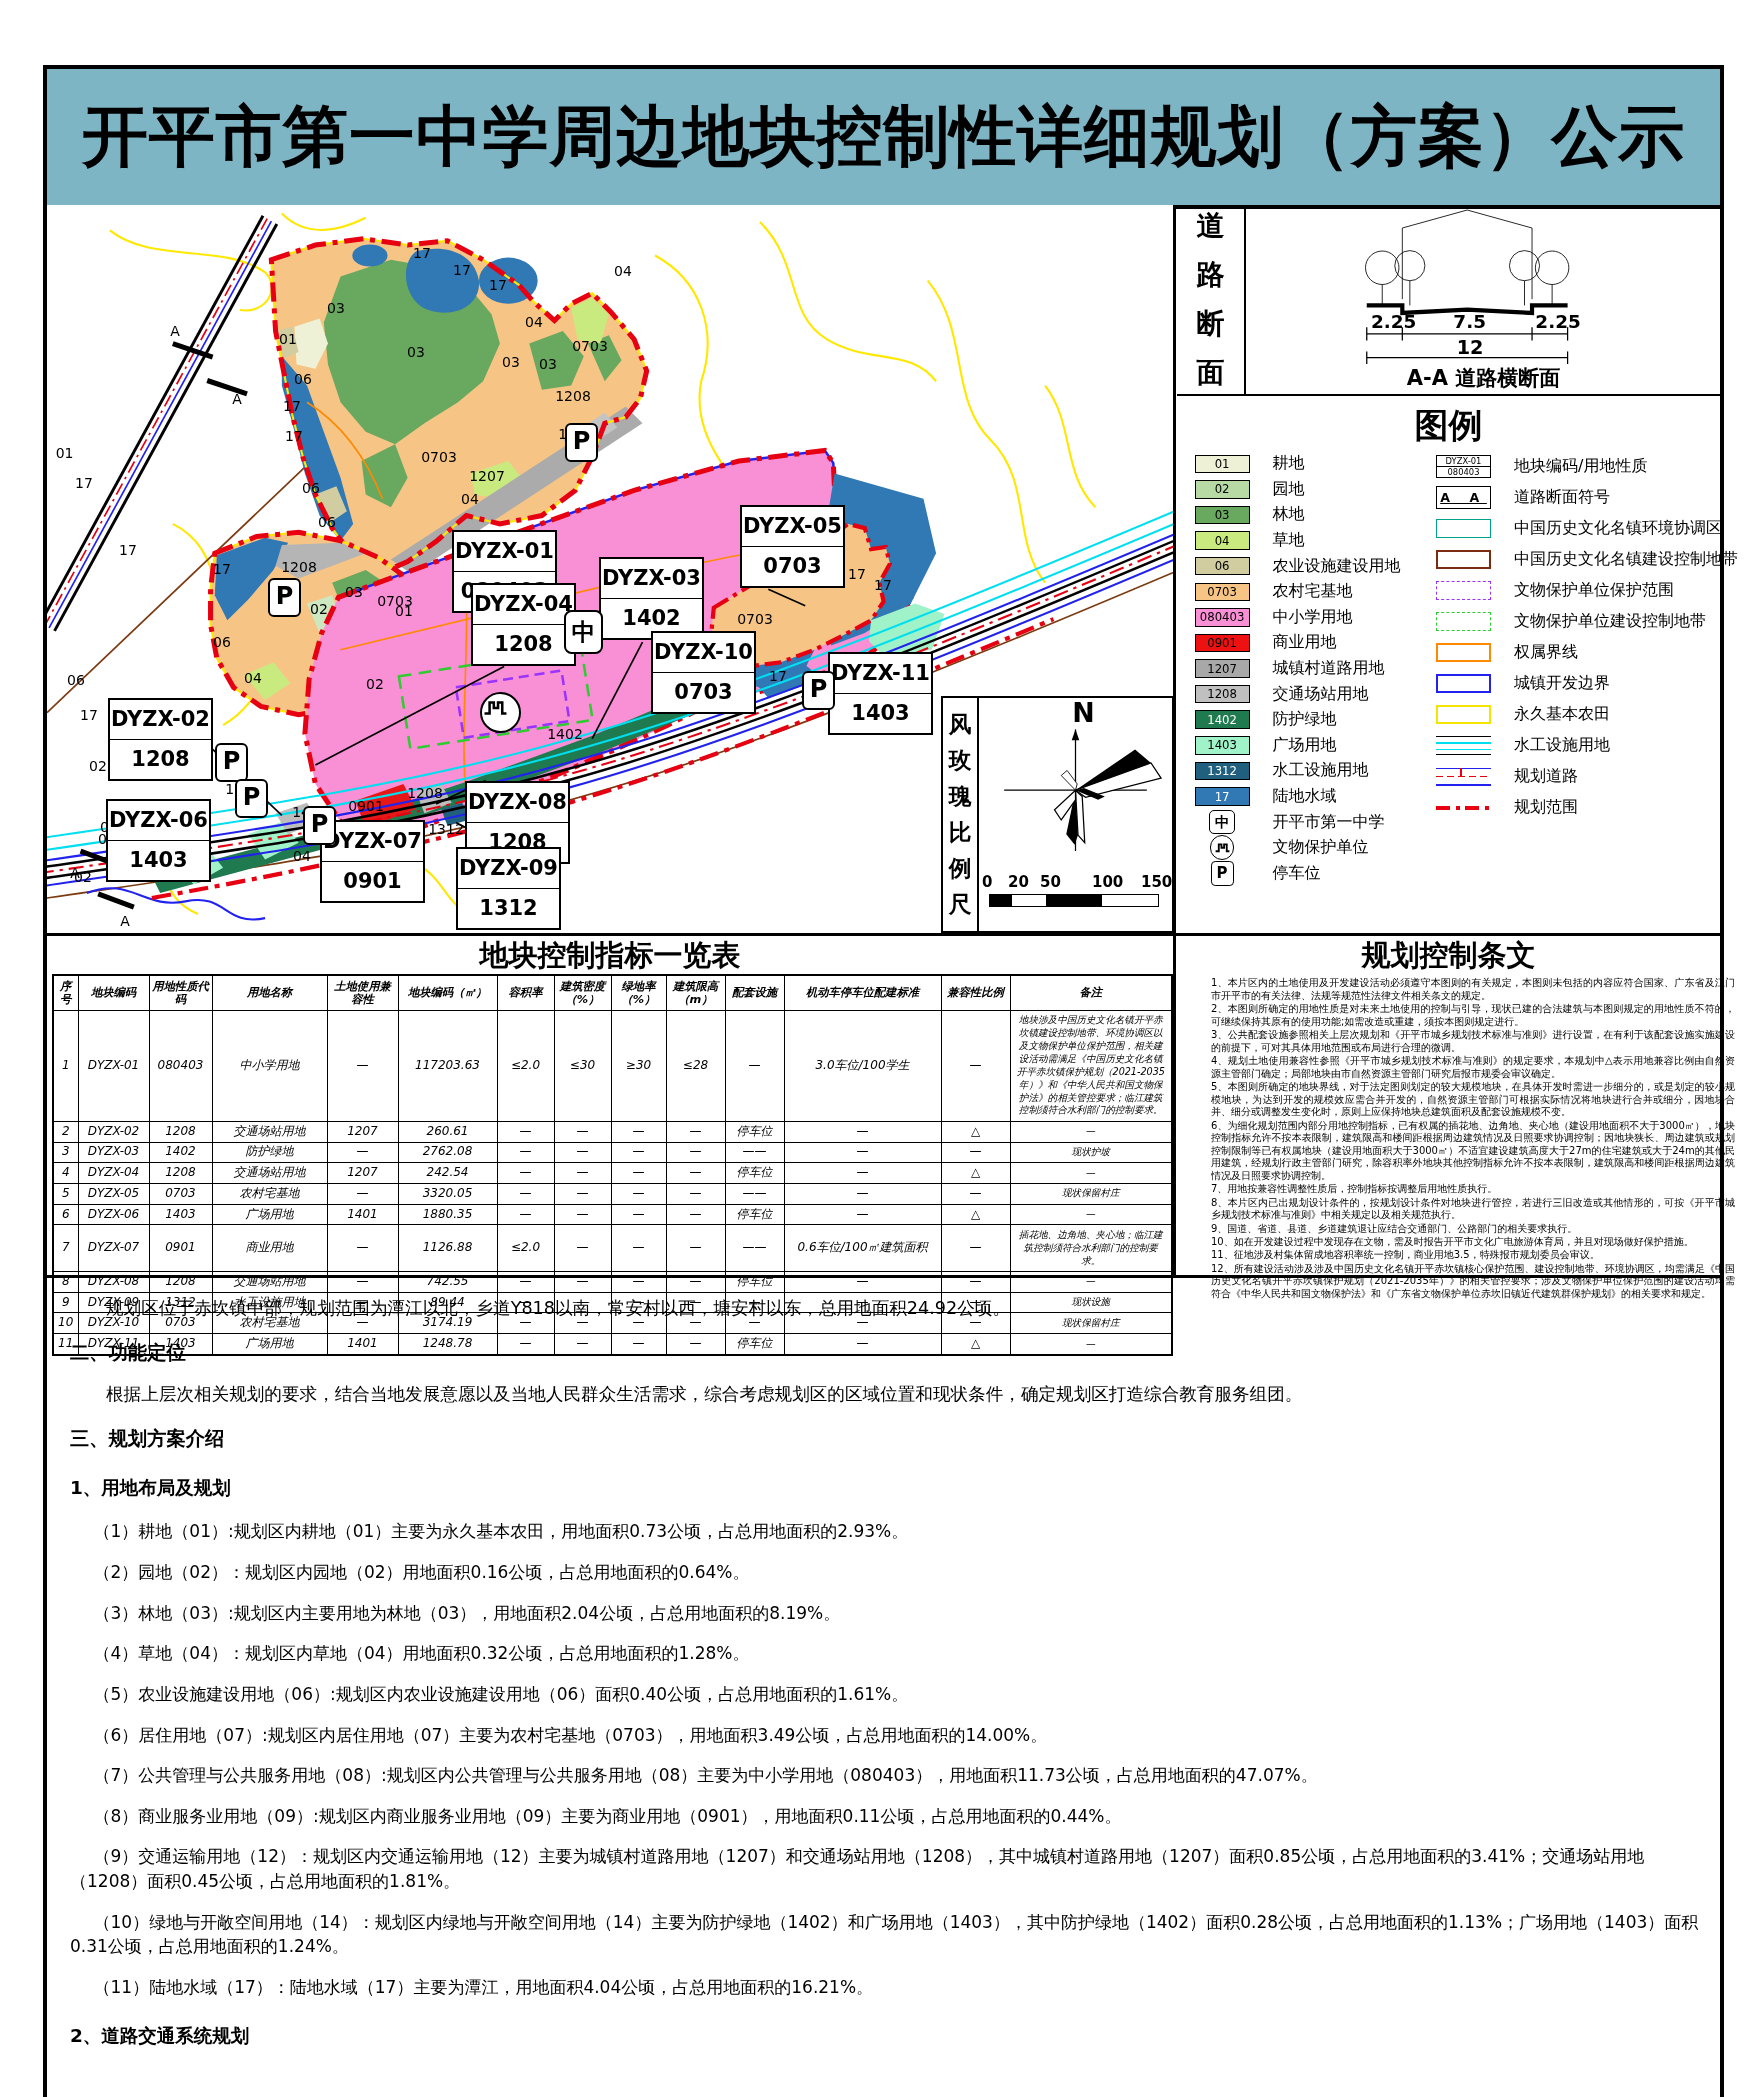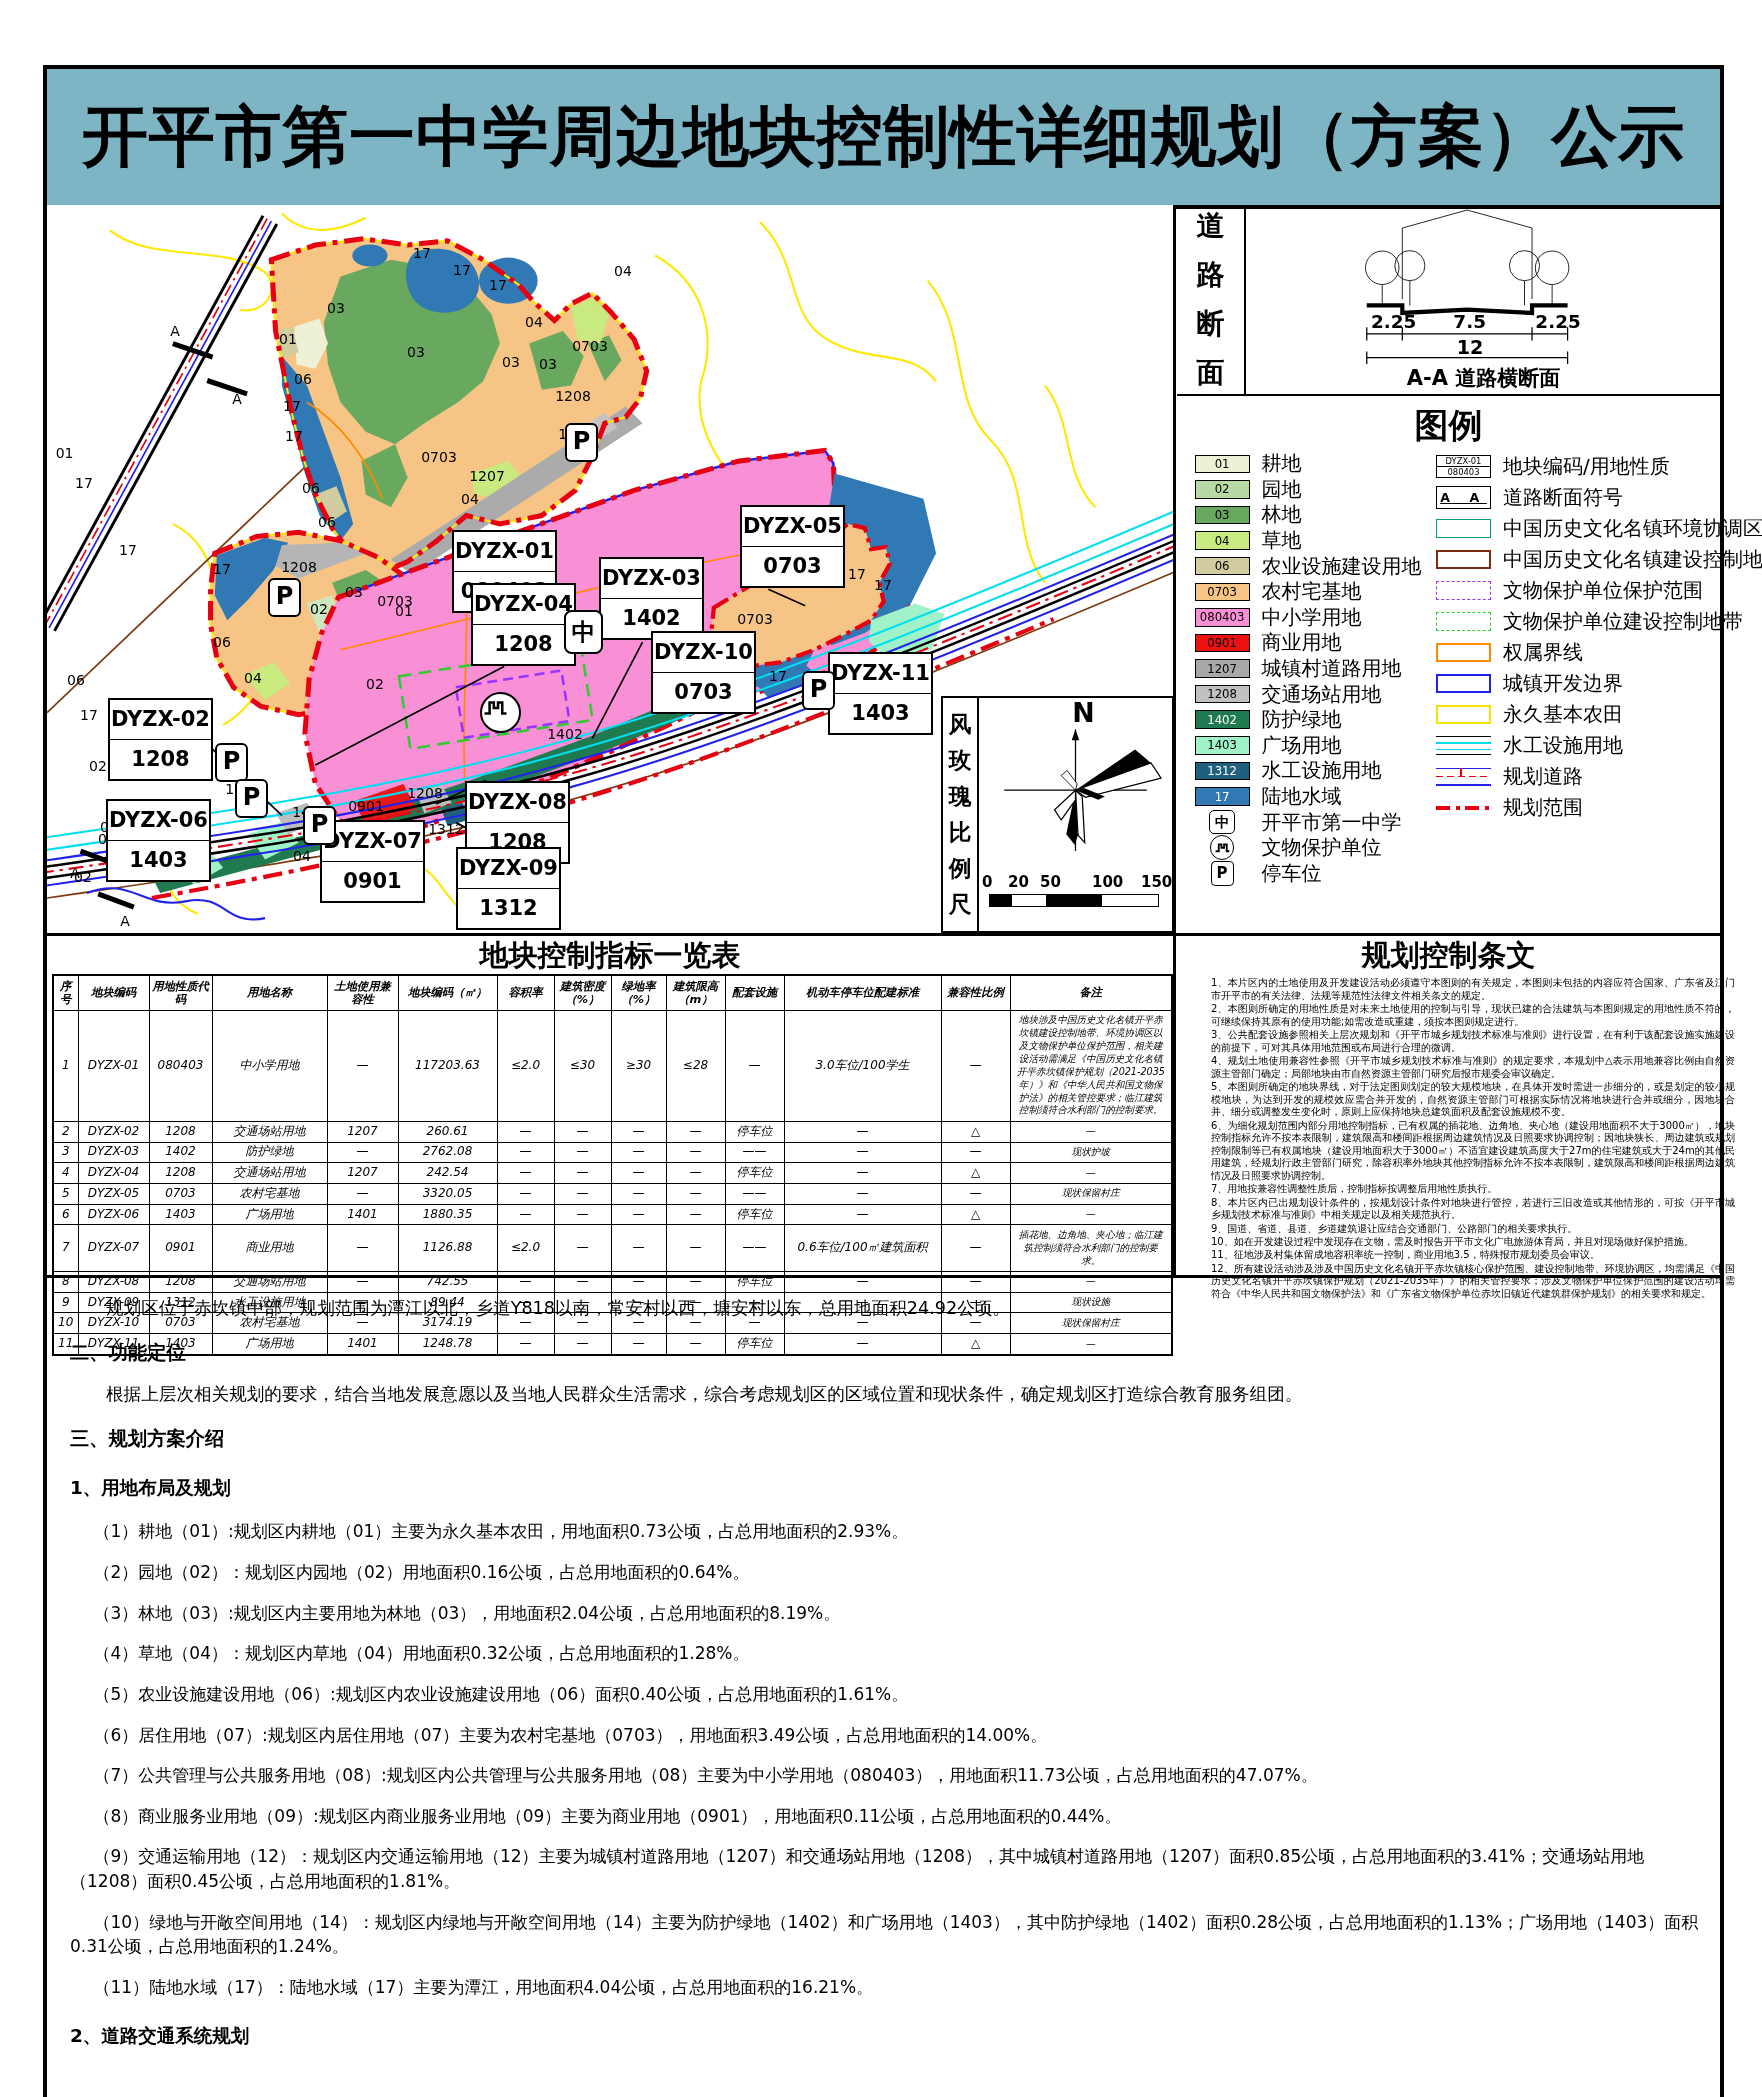--- a/index.html
+++ b/index.html
@@ -46,21 +46,21 @@
   .legend-sec{position:absolute;left:0;top:192px;width:543px;height:536px;}
   .legend-title{margin-top:5.9px;text-align:center;font-size:34px;font-weight:bold;}
   .legend-cols{position:absolute;left:0;top:54px;width:543px;display:flex;}
   .lg-left{width:259px;padding-left:17.6px;box-sizing:border-box;}
   .lg-right{width:284px;}
   .lg-row{display:flex;align-items:center;height:25.6px;}
   .lg-right .lg-row{height:31px;}
   .sw{width:55px;height:18.5px;border:1.3px solid #000;box-sizing:border-box;flex:0 0 auto;
       display:flex;align-items:center;justify-content:center;font-size:11.7px;}
   .sw2{width:55px;height:19.3px;box-sizing:border-box;flex:0 0 auto;position:relative;}
-  .lg-label{font-size:20px;margin-left:12px;white-space:nowrap;}
+  .lg-label{font-size:16px;margin-left:23px;white-space:nowrap;}
   .lg-icon{width:55px;height:22px;display:flex;align-items:center;justify-content:center;flex:0 0 auto;}
   .mini-school{width:24px;height:22px;border:1.7px solid #000;border-radius:5px;display:flex;align-items:center;
     justify-content:center;font-size:14.3px;font-weight:bold;background:#fff;}
   .mini-her{width:22.7px;height:22.7px;border:1.7px solid #000;border-radius:50%;display:flex;align-items:center;justify-content:center;background:#fff;}
   .mini-p{width:21px;height:23.5px;border:1.7px solid #000;border-radius:4.2px;display:flex;align-items:center;
     justify-content:center;font-size:15px;font-weight:bold;background:#fff;}
   .pb-mini{width:55px;height:23.5px;border:1.3px solid #000;box-sizing:border-box;display:flex;flex-direction:column;}
   .pb-mini div{flex:1;display:flex;align-items:center;justify-content:center;font-size:8.4px;}
   .pb-mini div:first-child{border-bottom:0.8px solid #000;}
 

